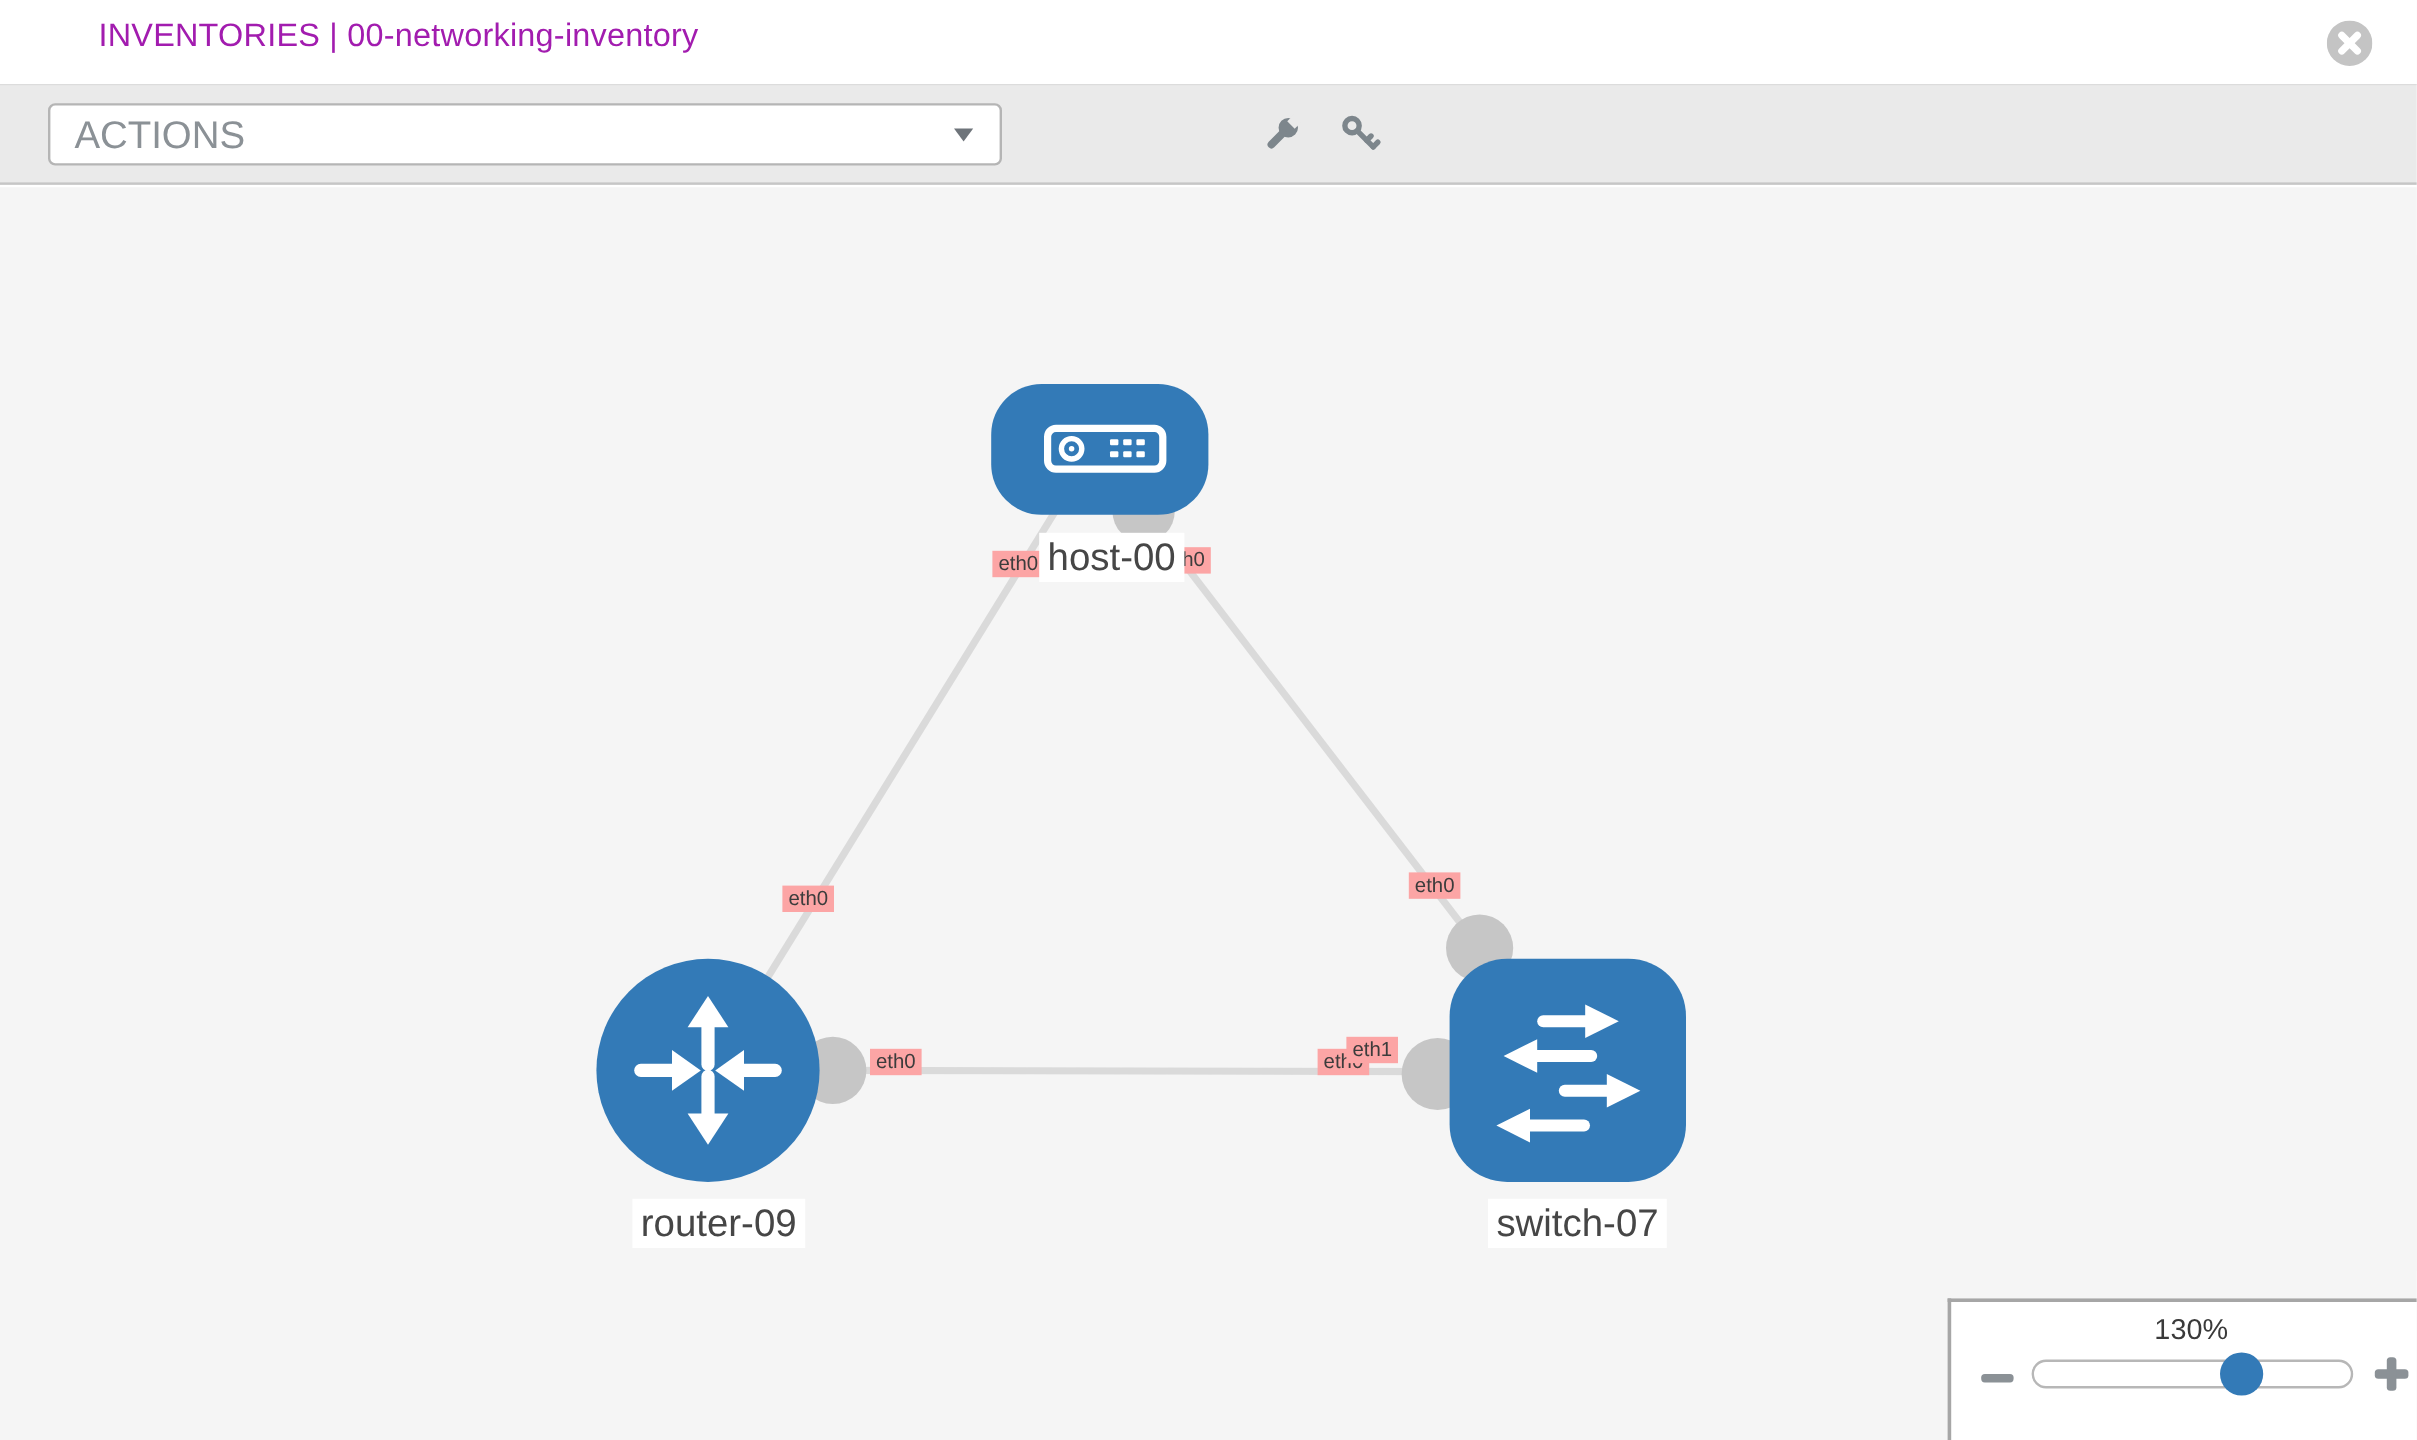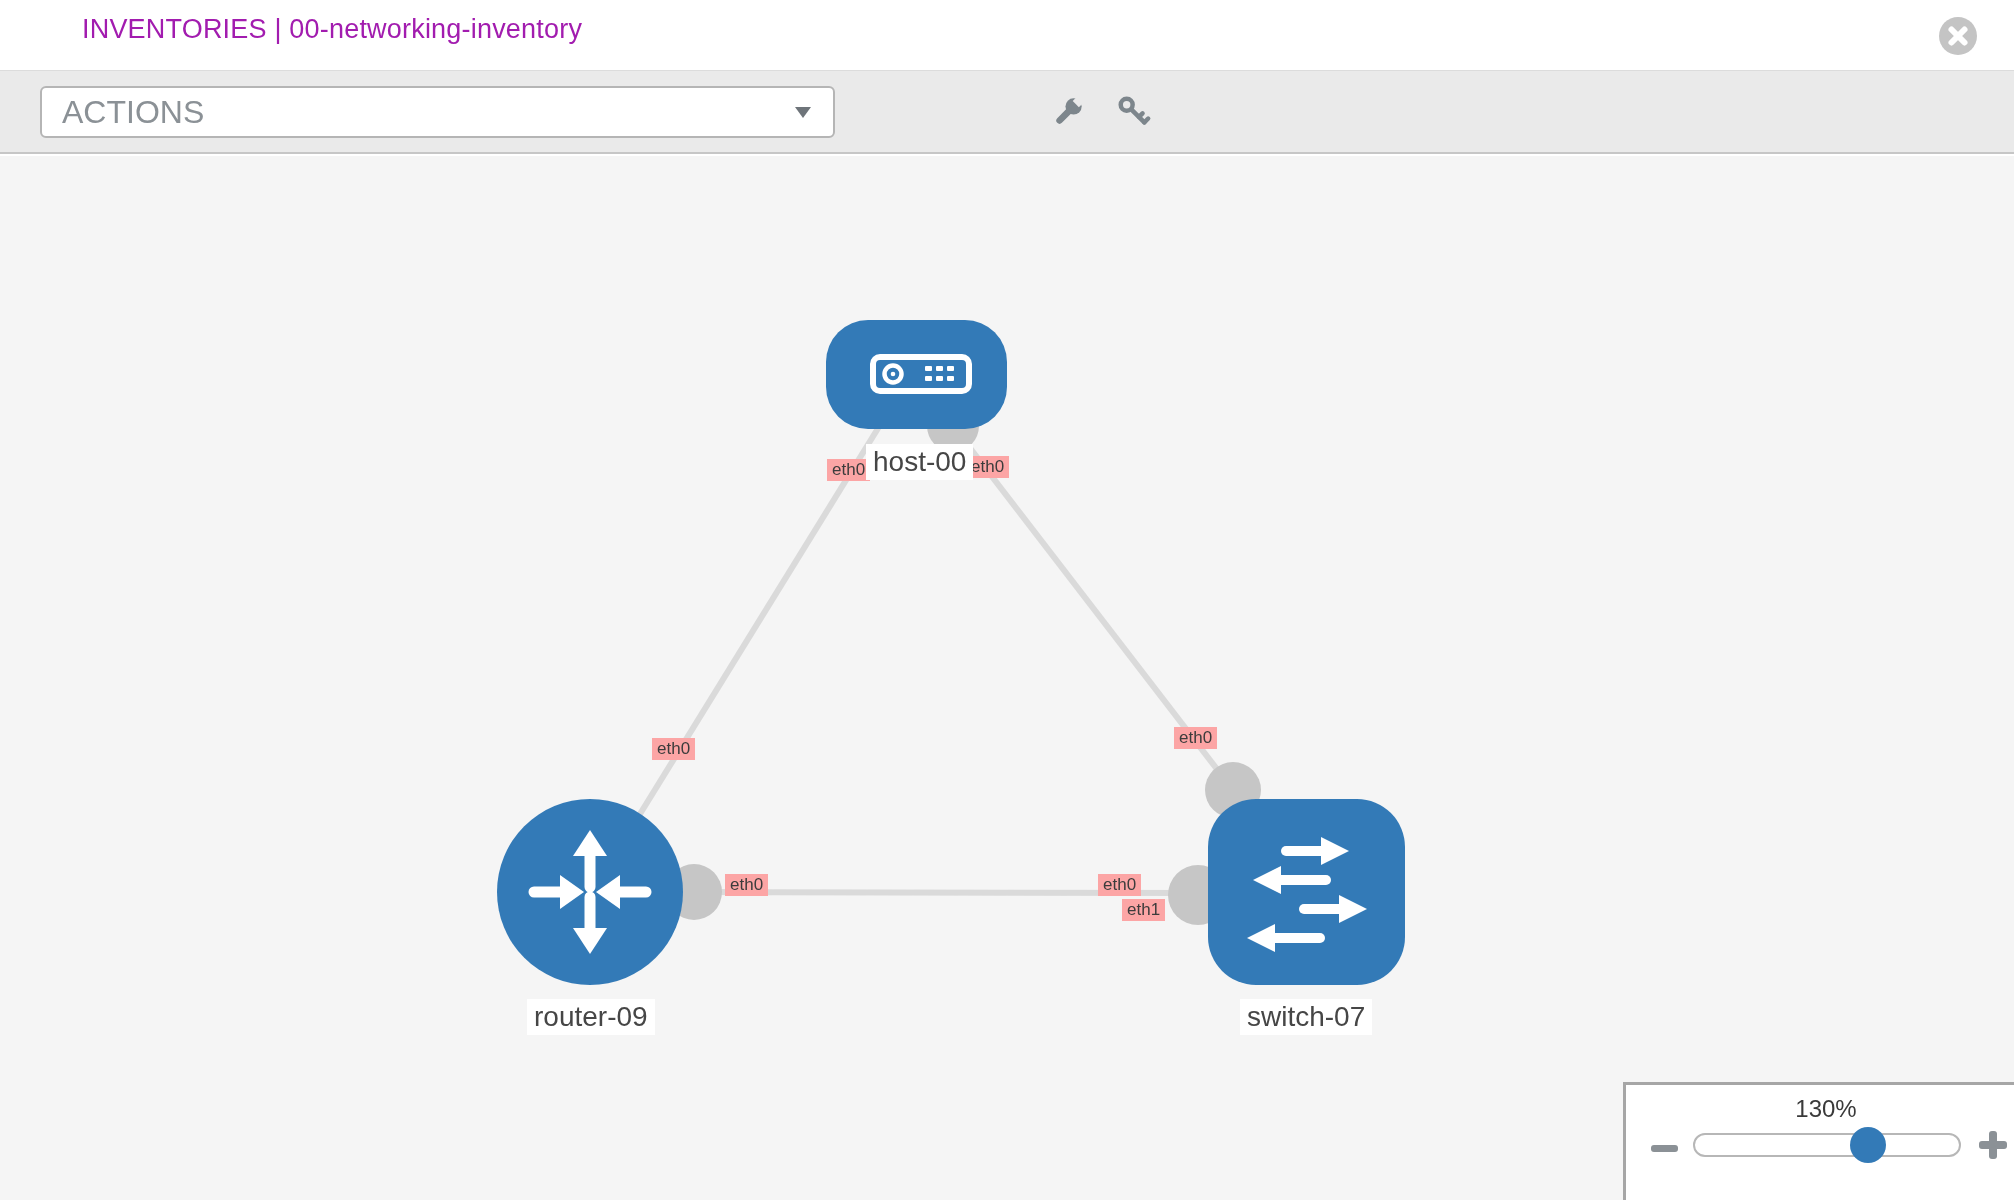--- a/index.html
+++ b/index.html
@@ -27,21 +27,21 @@
   .canvas { position:absolute; left:0; top:156px; width:2014px; height:1044px; background:#f5f5f5; }
   .links-layer { position:absolute; left:0; top:0; width:2014px; height:1044px; }
 
   .node { position:absolute; cursor:pointer; }
   .node svg { display:block; }
   .node-box { background:#337ab7; }
   .node-host   { left:826px; top:164px; width:181px; height:109px; border-radius:42px; }
   .node-switch { left:1208px; top:643px; width:197px; height:186px; border-radius:48px; }
   .node-router { left:497px; top:643px; width:186px; height:186px; border-radius:50%; background:#337ab7; }
 
-  .node-label { position:absolute; background:#fff; color:#464646; font-size:28px; padding:2px 7px; white-space:nowrap; z-index:5; cursor:pointer; }
+  .node-label { position:absolute; background:#fff; color:#464646; font-size:32px; padding:2px 7px; white-space:nowrap; z-index:5; cursor:pointer; }
   .if-label { position:absolute; background:#fca5a5; color:#3c3c3c; font-size:17px; padding:1px 5px; white-space:nowrap; z-index:4; }
 
   
   .zoom-panel { position:absolute; left:1623px; top:926px; width:391px; height:118px; background:#fff;
                 border-top:3px solid #a6a6a6; border-left:3px solid #a6a6a6; }
   .zoom-level { position:absolute; left:200px; top:10px; transform:translateX(-50%); font-size:24px; color:#3a3a3a; }
   .zoom-out { position:absolute; left:25px; top:53px; width:30px; height:16px; background:transparent; border:none; cursor:pointer; }
   .zoom-out i { display:block; width:27px; height:7px; background:#8b9196; border-radius:3px; margin-top:5px; }
   .zoom-in { position:absolute; left:351px; top:44px; width:32px; height:32px; background:transparent; border:none; cursor:pointer; }
   .zoom-in i { position:absolute; display:block; background:#8b9196; border-radius:3px; }
@@ -160,21 +160,21 @@
     <div class="node-label" style="left:866px; top:288px;">host-00</div>
     <div class="node-label" style="left:527px; top:843px;">router-09</div>
     <div class="node-label" style="left:1240px; top:843px;">switch-07</div>
 
     <span class="if-label" style="left:827px; top:303px;">eth0</span>
     <span class="if-label" style="left:966px; top:300px;">eth0</span>
     <span class="if-label" style="left:652px; top:582px;">eth0</span>
     <span class="if-label" style="left:1174px; top:571px;">eth0</span>
     <span class="if-label" style="left:725px; top:718px;">eth0</span>
     <span class="if-label" style="left:1098px; top:718px;">eth0</span>
-    <span class="if-label" style="left:1122px; top:743px;">eth1</span>
+    <span class="if-label" style="left:1122px; top:708px;">eth1</span>
 
     <div class="zoom-panel">
       <div class="zoom-level">130%</div>
       <button class="zoom-out">
         <i></i>
       </button>
       <div class="zoom-track">
         <div class="zoom-thumb"></div>
       </div>
       <button class="zoom-in">

